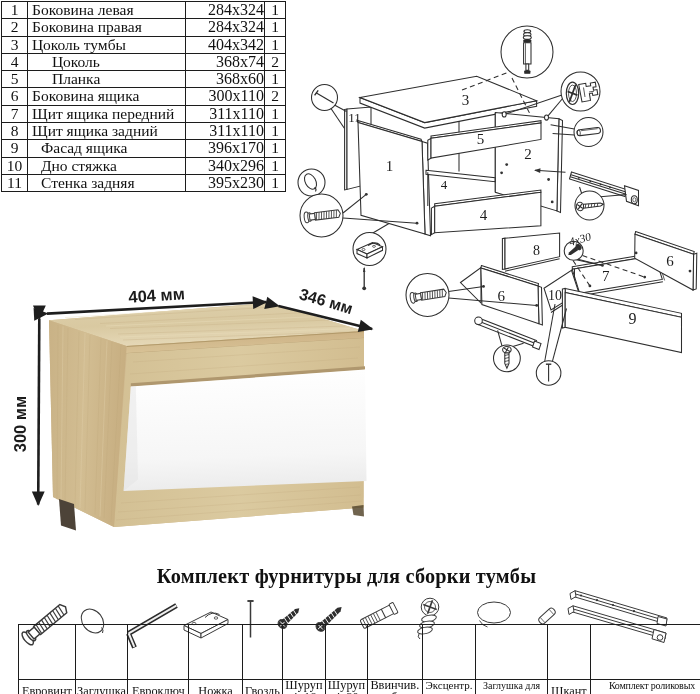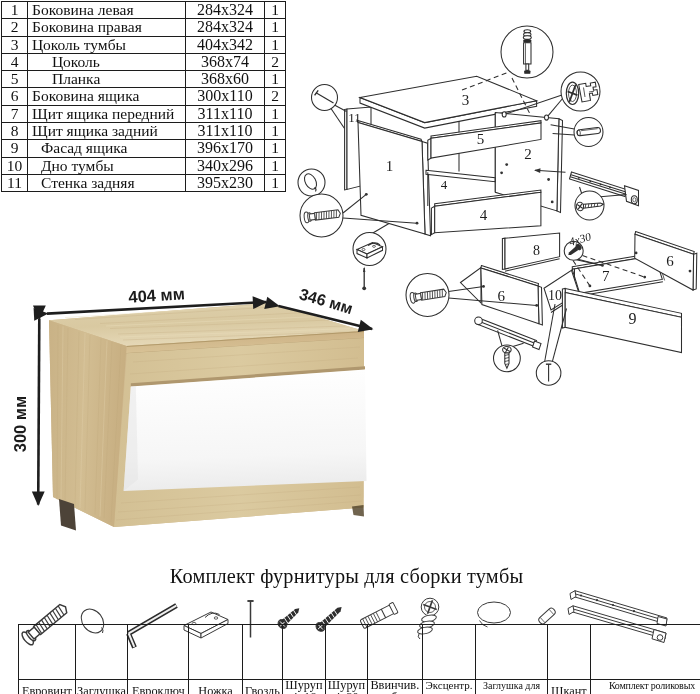--- a/index.html
+++ b/index.html
@@ -5,24 +5,24 @@
 html,body{margin:0;padding:0;background:#fff;}
 #page{position:relative;width:700px;height:694px;background:#fff;overflow:hidden;
   font-family:"Liberation Serif",serif;}
 svg{position:absolute;left:0;top:0;}
 table{border-collapse:collapse;}
 table.parts{position:absolute;left:1px;top:1px;table-layout:fixed;}
 table.parts td{border:1px solid #1c1c1c;padding:0;font-size:15.5px;line-height:16.3px;
   white-space:nowrap;overflow:hidden;color:#111;}
 table.parts td.n{text-align:center;}
 table.parts td.nm{padding-left:4px;}
-table.parts td.sz{text-align:center;font-size:16px;}
+table.parts td.sz{text-align:right;font-size:16px;}
 table.parts td.q{text-align:center;}
 .hwtitle{position:absolute;left:0;top:565px;width:684px;text-align:center;
-  font-size:20.3px;color:#111;letter-spacing:0.2px;text-indent:9px;}
+  font-size:20.3px;color:#111;letter-spacing:0.2px;text-indent:9px;font-weight:bold;}
 table.hw{position:absolute;left:18px;top:624px;table-layout:fixed;width:696px;}
 table.hw td{border:1px solid #1c1c1c;padding:0;text-align:center;color:#111;overflow:hidden;}
 table.hw td.lbl{font-size:12.3px;line-height:11.8px;white-space:nowrap;}
 table.hw td.num{font-size:18px;}
 </style>
 </head>
 <body>
 <div id="page">
 <svg width="700" height="694" viewBox="0 0 700 694">
 <defs>
@@ -549,21 +549,21 @@
           <td class="q">1</td>
         </tr>
 <tr>
           <td class="n">9</td>
           <td class="nm" style="padding-left:13px">Фасад ящика</td>
           <td class="sz">396х170</td>
           <td class="q">1</td>
         </tr>
 <tr>
           <td class="n">10</td>
-          <td class="nm" style="padding-left:13px">Дно тумбы</td>
+          <td class="nm" style="padding-left:13px">Дно стяжка</td>
           <td class="sz">340х296</td>
           <td class="q">1</td>
         </tr>
 <tr>
           <td class="n">11</td>
           <td class="nm" style="padding-left:13px">Стенка задняя</td>
           <td class="sz">395х230</td>
           <td class="q">1</td>
         </tr>
 </tbody>

